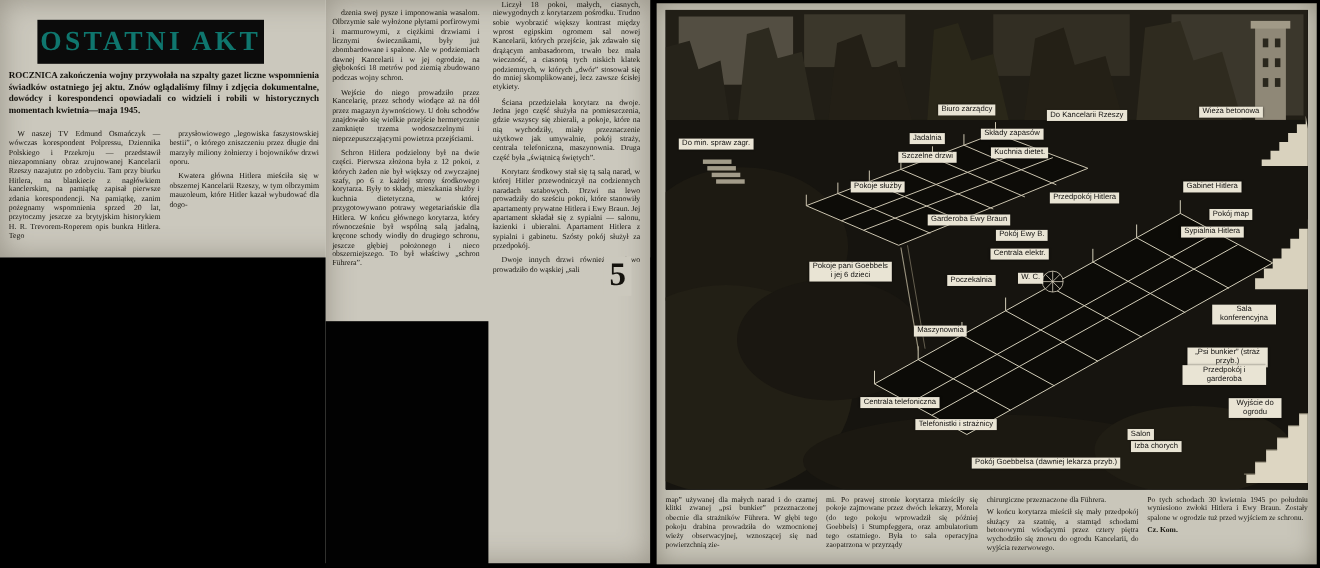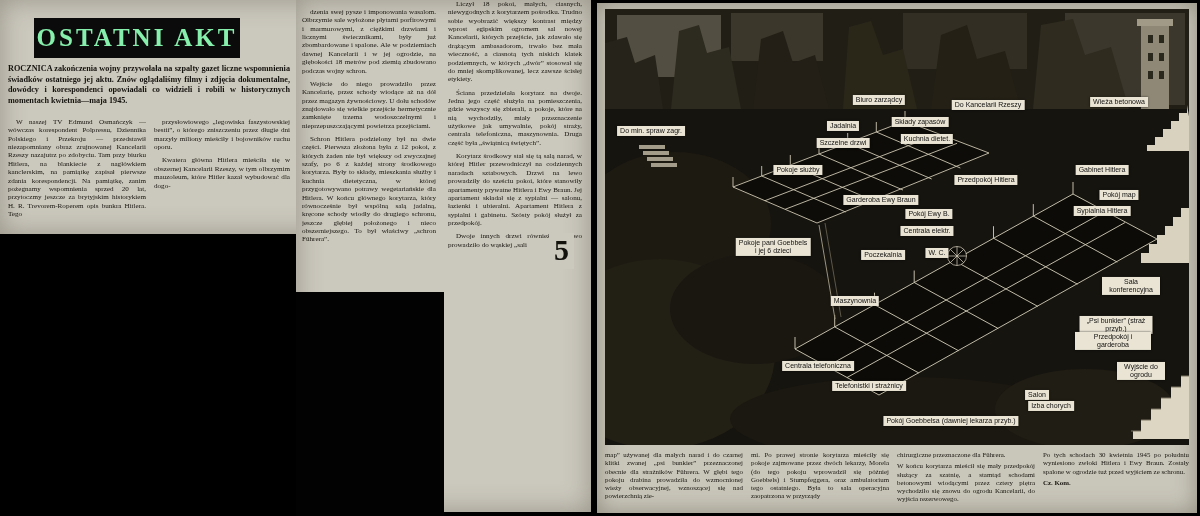--- a/index.html
+++ b/index.html
@@ -8,21 +8,21 @@
   .stage { position:absolute; left:0; top:0; width:1200px; height:516px; overflow:hidden; }
 
   
   .clip-left { position:absolute; left:0; top:0; width:593px; height:516px; }
   .paper { position:absolute; background:#cbc8bd; }
   .paper-a { left:0; top:0; width:591px; height:234px; box-shadow:inset 0 0 26px rgba(90,85,70,.45); }
   .paper-b { left:296px; top:0; width:295px; height:512px; box-shadow:inset 0 0 26px rgba(90,85,70,.45); }
   .black-patch { position:absolute; left:296px; top:292px; width:148px; height:224px; background:#020202; }
 
   .title-box { position:absolute; left:34px; top:18px; width:206px; height:40px; background:#0b0b0b;
-    color:#86efac; display:flex; align-items:center; justify-content:center;
+    color:#0f766e; display:flex; align-items:center; justify-content:center;
     font-weight:bold; font-size:25px; letter-spacing:3px; }
 
   .lead { position:absolute; left:8px; top:64px; width:282px; font-weight:bold; font-size:8.2px;
     line-height:1.28; text-align:justify; color:#14120d; }
 
   .col { position:absolute; color:#17150f; }
   .col p { font-size:7.1px; line-height:1.18; text-align:justify; margin:0 0 5px; text-indent:8px; }
   .col-1 { left:8px;  top:118px; width:138px; height:114px; overflow:hidden; }
   .col-2 { left:154px; top:118px; width:136px; height:114px; overflow:hidden; }
   .col-3 { left:302px; top:8px;  width:134px; height:282px; overflow:hidden; }
@@ -63,21 +63,21 @@
       <span>OSTATNI AKT</span>
     </div>
 
     <p class="lead">ROCZNICA zakończenia wojny przywołała na szpalty gazet liczne wspomnienia świadków ostatniego jej aktu. Znów oglądaliśmy filmy i zdjęcia dokumentalne, dowódcy i korespondenci opowiadali co widzieli i robili w historycznych momentach kwietnia—maja 1945.</p>
 
     <div class="col col-1">
       <p>W naszej TV Edmund Osmańczyk — wówczas korespondent Polpressu, Dziennika Polskiego i Przekroju — przedstawił niezapomniany obraz zrujnowanej Kancelarii Rzeszy nazajutrz po zdobyciu. Tam przy biurku Hitlera, na blankiecie z nagłówkiem kanclerskim, na pamiątkę zapisał pierwsze zdania korespondencji. Na pamiątkę, zanim pożegnamy wspomnienia sprzed 20 lat, przytoczmy jeszcze za brytyjskim historykiem H. R. Trevorem-Roperem opis bunkra Hitlera. Tego</p>
     </div>
 
     <div class="col col-2">
-      <p>przysłowiowego „legowiska faszystowskiej bestii”, o którego zniszczeniu przez długie dni marzyły miliony mieściły i bojowników ruchu oporu.</p>
+      <p>przysłowiowego „legowiska faszystowskiej bestii”, o którego zniszczeniu przez długie dni marzyły miliony żołnierzy i bojowników drzwi oporu.</p>
       <p>Kwatera główna Hitlera mieściła się w obszernej Kancelarii Rzeszy, w tym olbrzymim mauzoleum, które Hitler kazał wybudować dla dogo-</p>
     </div>
 
     <div class="col col-3">
       <p>dzenia swej pysze i imponowania wasalom. Olbrzymie sale wyłożone płytami porfirowymi i marmurowymi, z ciężkimi drzwiami i licznymi świecznikami, były już zbombardowane i spalone. Ale w podziemiach dawnej Kancelarii i w jej ogrodzie, na głębokości 18 metrów pod ziemią zbudowano podczas wojny schron.</p>
       <p>Wejście do niego prowadziło przez Kancelarię, przez schody wiodące aż na dół przez magazyn żywnościowy. U dołu schodów znajdowało się wielkie przejście hermetycznie zamknięte trzema wodoszczelnymi i nieprzepuszczającymi powietrza przejściami.</p>
       <p>Schron Hitlera podzielony był na dwie części. Pierwsza złożona była z 12 pokoi, z których żaden nie był większy od zwyczajnej szafy, po 6 z każdej strony środkowego korytarza. Były to składy, mieszkania służby i kuchnia dietetyczna, w której przygotowywano potrawy wegetariańskie dla Hitlera. W końcu głównego korytarza, który równocześnie był wspólną salą jadalną, kręcone schody wiodły do drugiego schronu, jeszcze głębiej położonego i nieco obszerniejszego. To był właściwy „schron Führera”.</p>
     </div>
 
     <div class="col col-4">

